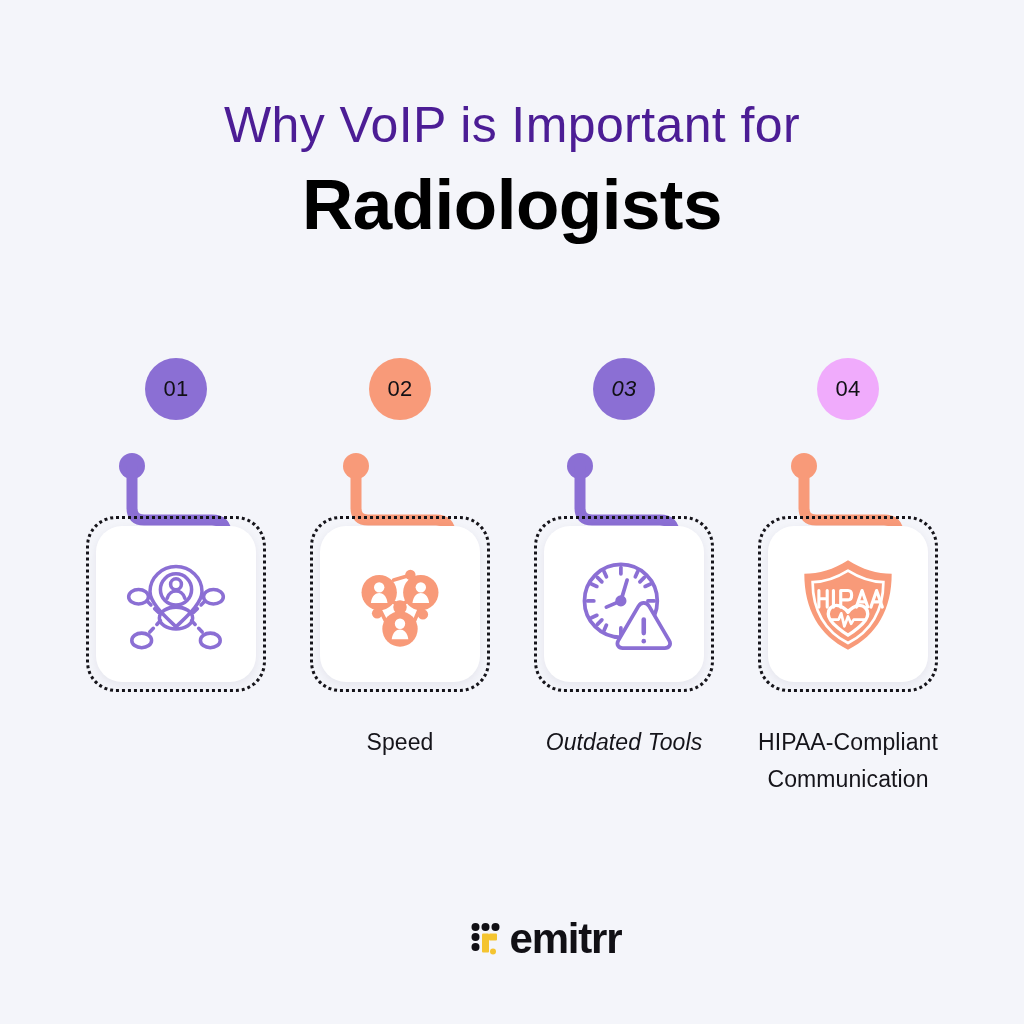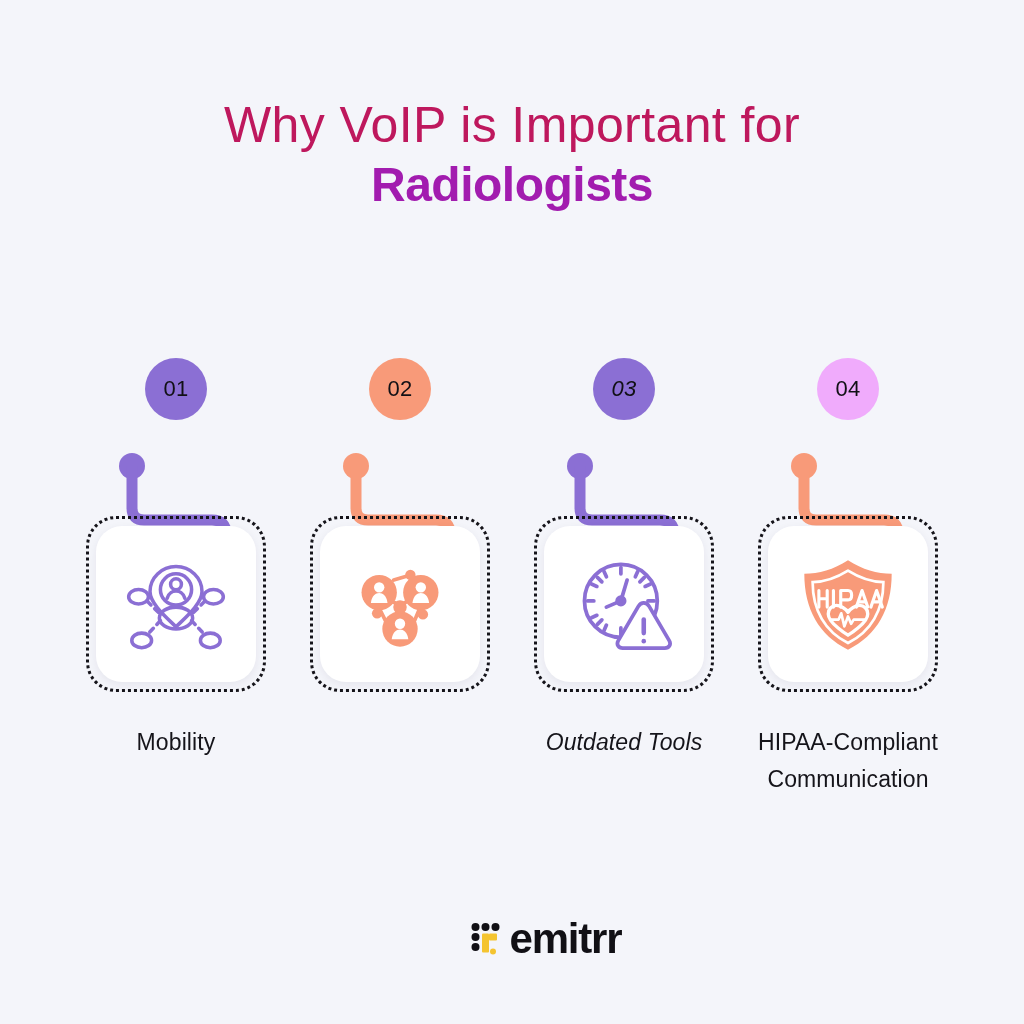--- a/index.html
+++ b/index.html
@@ -30,32 +30,33 @@
     top: 96px;
     left: 0;
     width: 1024px;
     text-align: center;
   }
   .title-line1 {
     font-family: "Liberation Sans", sans-serif;
     font-size: 50px;
     font-weight: 300;
     letter-spacing: 0.4px;
-    color: #be185d;
+    color: #4c1d95;
     line-height: 1.18;
     display: block;
   }
   .title-line2 {
     font-family: "Liberation Sans", sans-serif;
-    font-size: 48px;
+    font-size: 71px;
     font-weight: 700;
     letter-spacing: -0.5px;
-    color: #a21caf;
+    color: #000000;
     line-height: 1.24;
     display: block;
+    margin-top: 6px;
   }
 
   
   .columns {
     position: absolute;
     top: 352px;
     left: 0;
     width: 888px;
     height: 540px;
     padding-left: 41px;
@@ -213,21 +214,20 @@
 
               <ellipse cx="14" cy="43" rx="9.5" ry="7"></ellipse>
               <ellipse cx="86" cy="43" rx="9.5" ry="7"></ellipse>
               <ellipse cx="17" cy="85" rx="9.5" ry="7"></ellipse>
               <ellipse cx="83" cy="85" rx="9.5" ry="7"></ellipse>
             </g>
           </svg>
         </div>
       </div>
 
-      <div class="caption">Mobility</div>
     </div>
 
     <div class="column col-1">
 
       <div class="badge" style="background:#F89A79;">
         <span>02</span>
       </div>
 
       <svg class="connector" viewBox="0 0 224 270">
         <circle cx="68" cy="14" r="13" fill="#F89A79"></circle>
@@ -264,20 +264,21 @@
               <path d="M22 49 C23 42 26.5 39.5 30 39.5 C33.5 39.5 37 42 38 49 Z"></path>
               <circle cx="70" cy="34" r="5"></circle>
               <path d="M62 49 C63 42 66.5 39.5 70 39.5 C73.5 39.5 77 42 78 49 Z"></path>
               <circle cx="50" cy="69" r="5"></circle>
               <path d="M42 84 C43 77 46.5 74.5 50 74.5 C53.5 74.5 57 77 58 84 Z"></path>
             </g>
           </svg>
         </div>
       </div>
 
+      <div class="caption">Speed</div>
     </div>
 
     <div class="column col-2">
 
       <div class="badge" style="background:#8B6FD4;">
         <span>03</span>
       </div>
 
       <svg class="connector" viewBox="0 0 224 270">
         <circle cx="68" cy="14" r="13" fill="#8B6FD4"></circle>

